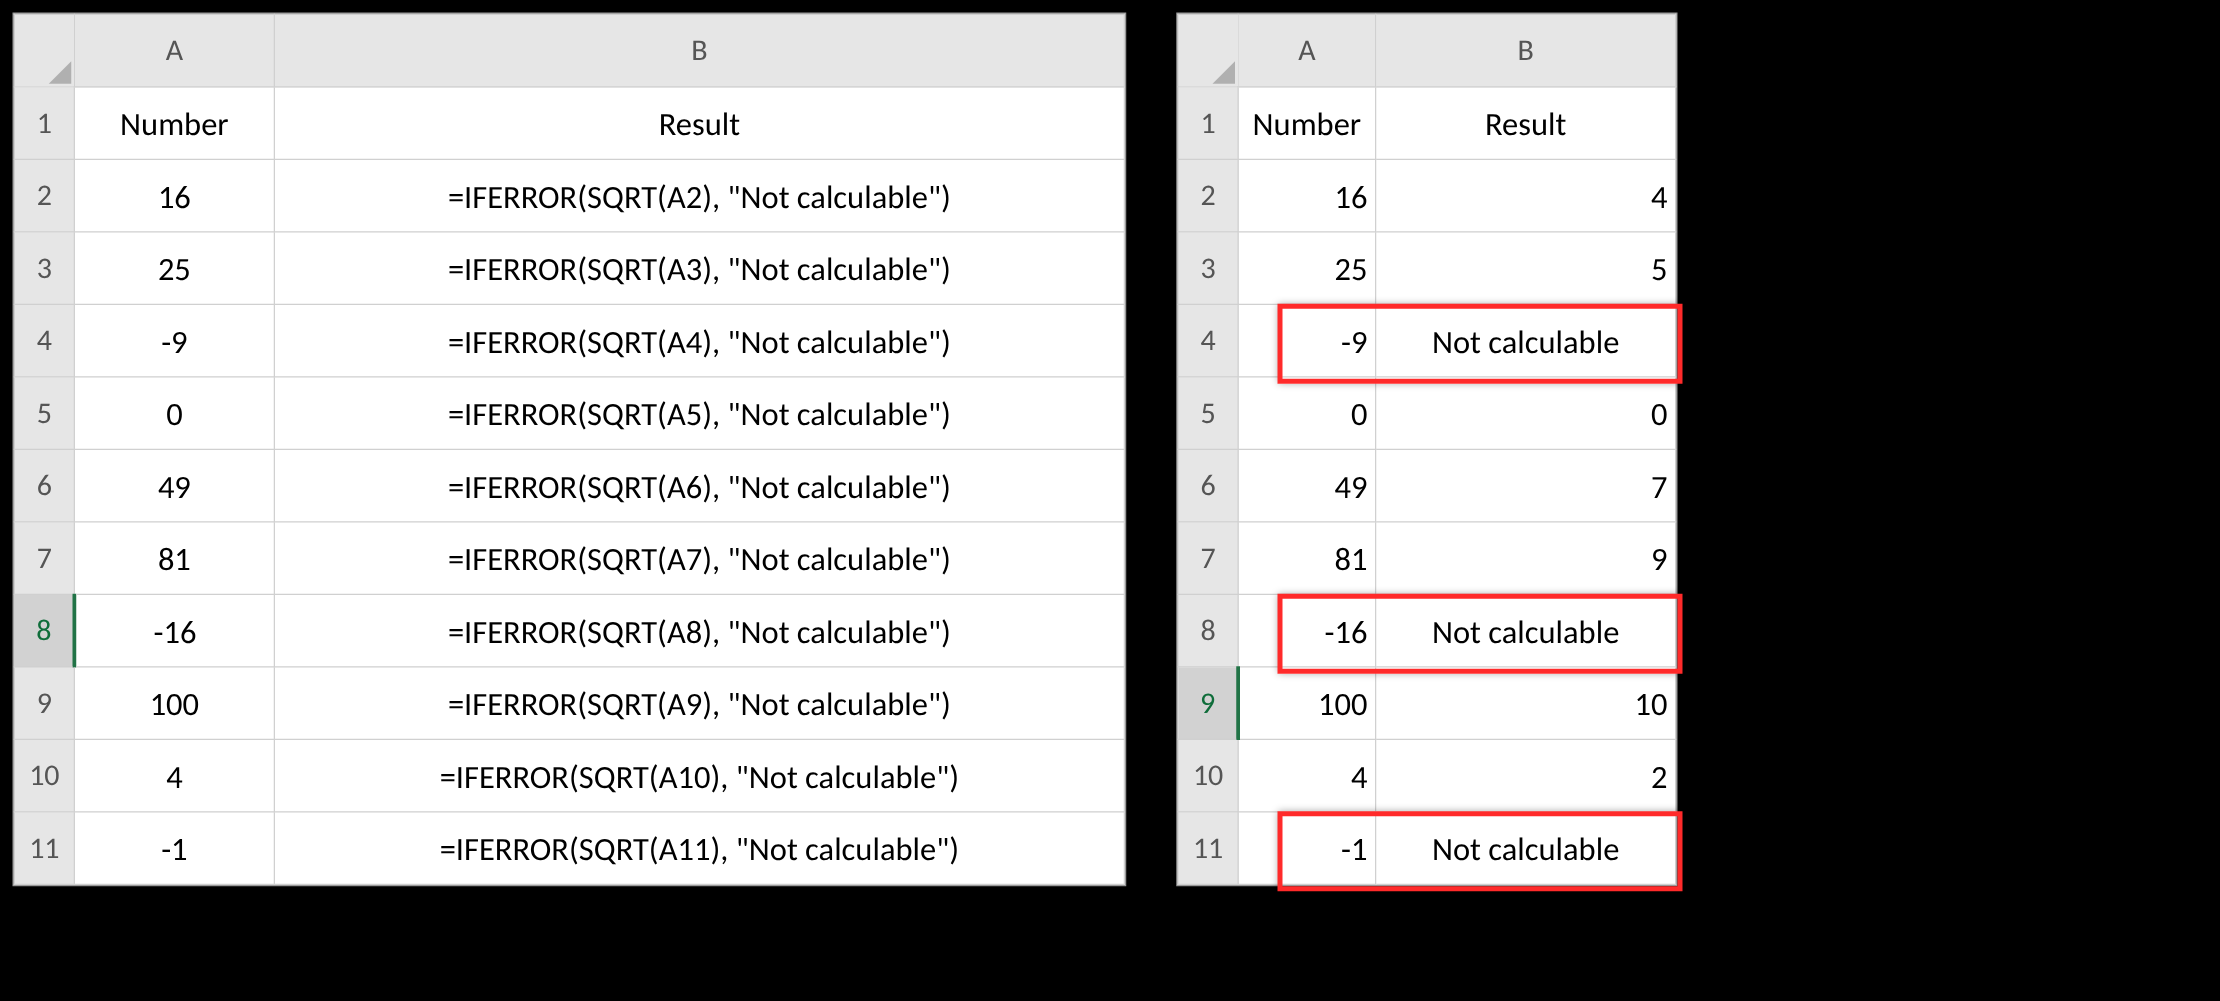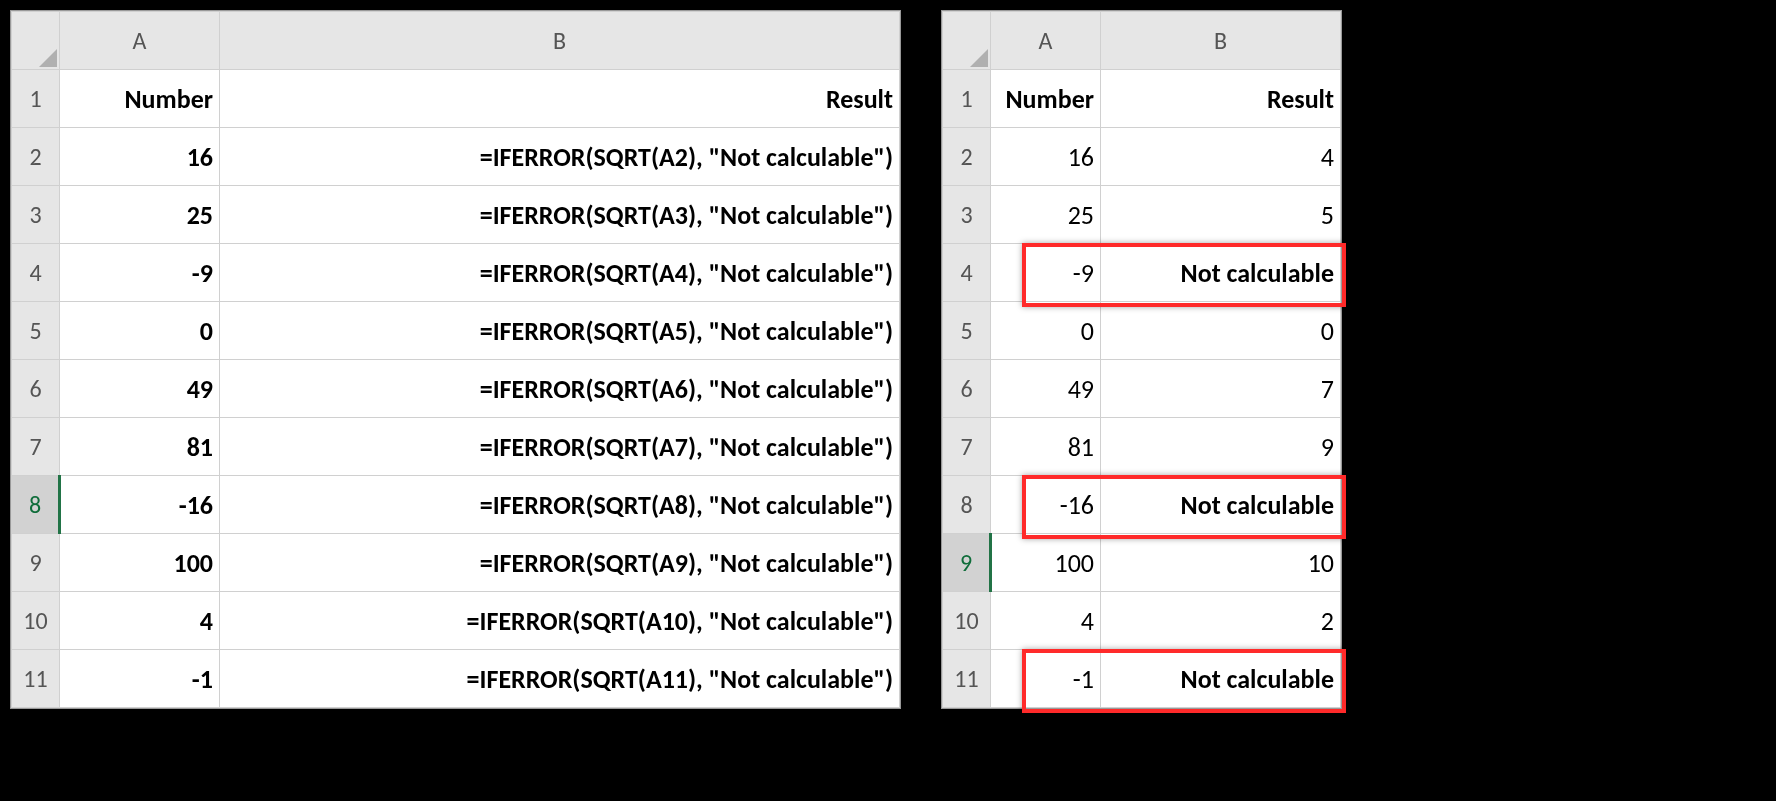--- a/index.html
+++ b/index.html
@@ -55,21 +55,21 @@
     width: 48px;
     font-size: 24px;
   }
   .sel-row .rowhdr {
     background: #d2d2d2;
     color:#0f6d3a;
   }
   .sel-row td.colA {
     border-left: 3px solid #217346;
   }
-  .left-align { text-align: right; font-weight: bold; }
+  .left-align { text-align: center; }
   .right-align { text-align: right; }
 
   
   .sheet-left .colA { width: 160px; }
   .sheet-left .colB { width: 680px; }
 
   
   .sheet-right .colA { width: 110px; }
   .sheet-right .colB { width: 240px; }
 

